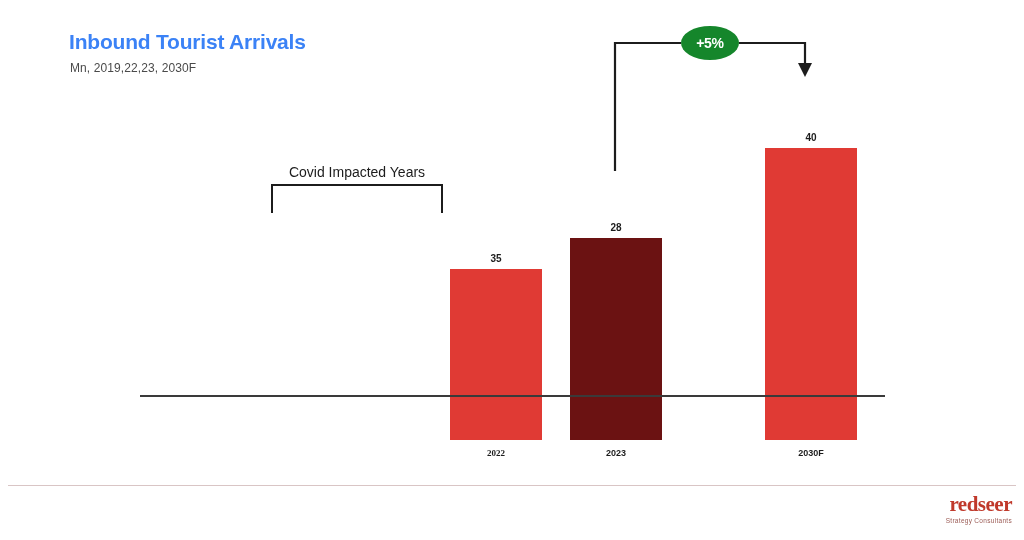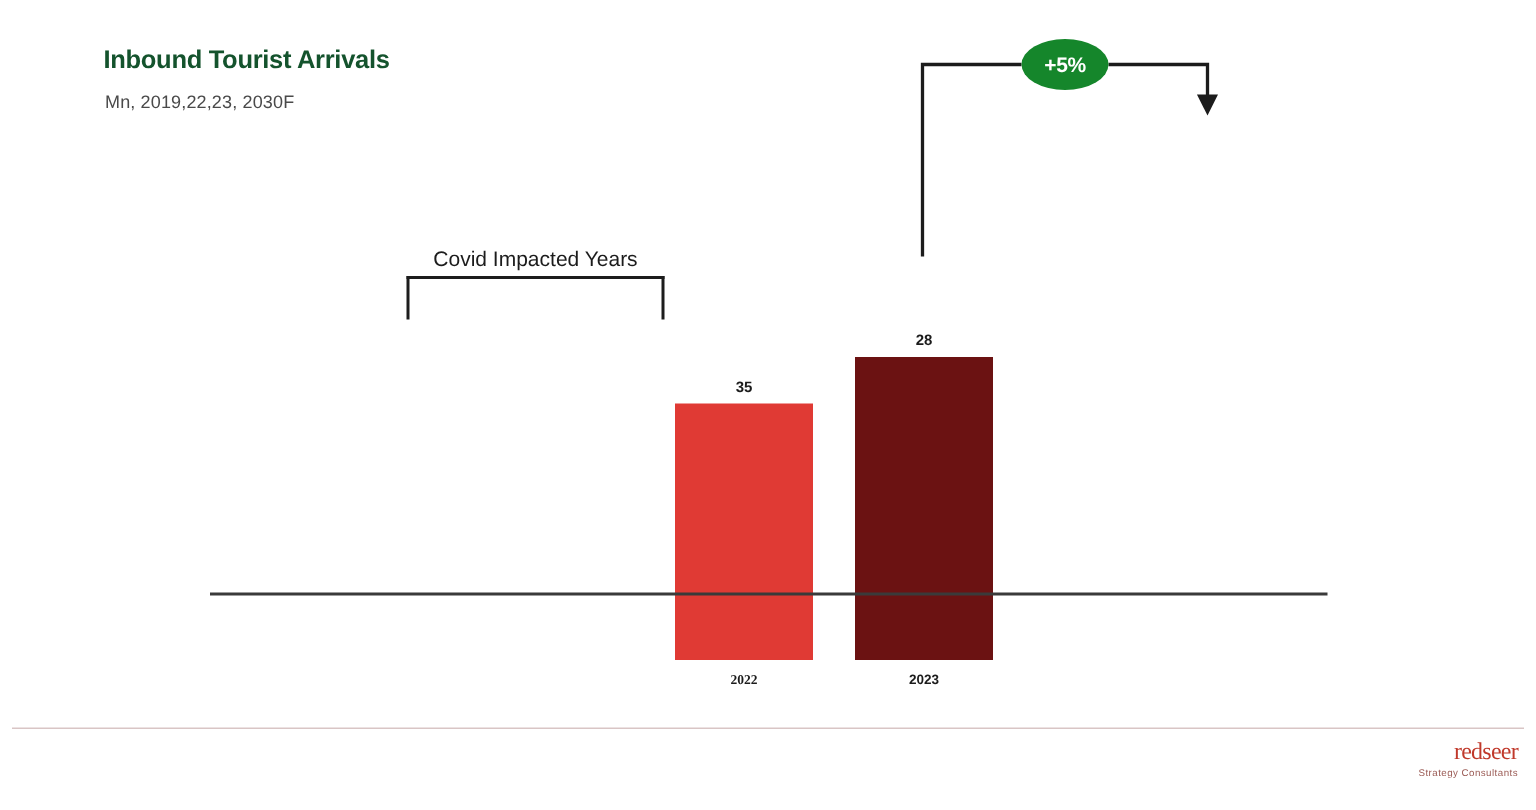--- a/index.html
+++ b/index.html
@@ -17,23 +17,23 @@
     height: 540px;
     background: #ffffff;
     overflow: hidden;
   }
 
   
   #title {
     position: absolute;
     left: 69px;
     top: 30px;
-    font-size: 17px;
-    font-weight: bold;
-    color: #14532d;
+    font-size: 21px;
+    font-weight: bold;
+    color: #3b82f6;
     letter-spacing: -0.2px;
     white-space: nowrap;
   }
   #subtitle {
     position: absolute;
     left: 70px;
     top: 61px;
     font-size: 12px;
     font-weight: normal;
     color: #4a4a4a;
@@ -148,22 +148,22 @@
     background: #d9c5c5;
   }
   #logo {
     position: absolute;
     right: 12px;
     top: 494px;
     text-align: right;
   }
   #logo-name {
     font-family: "Liberation Serif", serif;
-    font-size: 16px;
-    font-weight: normal;
+    font-size: 21px;
+    font-weight: bold;
     color: #c0392b;
     letter-spacing: -0.5px;
     line-height: 1;
   }
   #logo-tag {
     font-family: "Liberation Sans", sans-serif;
     font-size: 6.5px;
     color: #9b5b55;
     letter-spacing: 0.3px;
     margin-top: 2px;
@@ -185,20 +185,25 @@
       <div class="bar-value" style="bottom:176px;">35</div>
       <div class="bar-cat" style="bottom:-18px;font-family:Liberation Serif, serif;">2022</div>
     </div>
 
     <div class="bar" style="left:570px; width:92px; height:395px;">
       <div class="bar-rect" style="height:202px; background:#6b1212;"></div>
       <div class="bar-value" style="bottom:207px;">28</div>
       <div class="bar-cat" style="bottom:-18px;">2023</div>
     </div>
 
+    <div class="bar" style="left:765px; width:92px; height:395px;">
+      <div class="bar-rect" style="height:292px; background:#e03a34;"></div>
+      <div class="bar-value" style="bottom:297px;">40</div>
+      <div class="bar-cat" style="bottom:-18px;">2030F</div>
+    </div>
 
   </div>
 
   <div id="axis-line"></div>
 
   <div id="covid-label">Covid Impacted Years</div>
   <div id="covid-bracket"></div>
 
   <svg id="cagr-svg" viewBox="0 0 1024 540" xmlns="http://www.w3.org/2000/svg">
     <defs>

